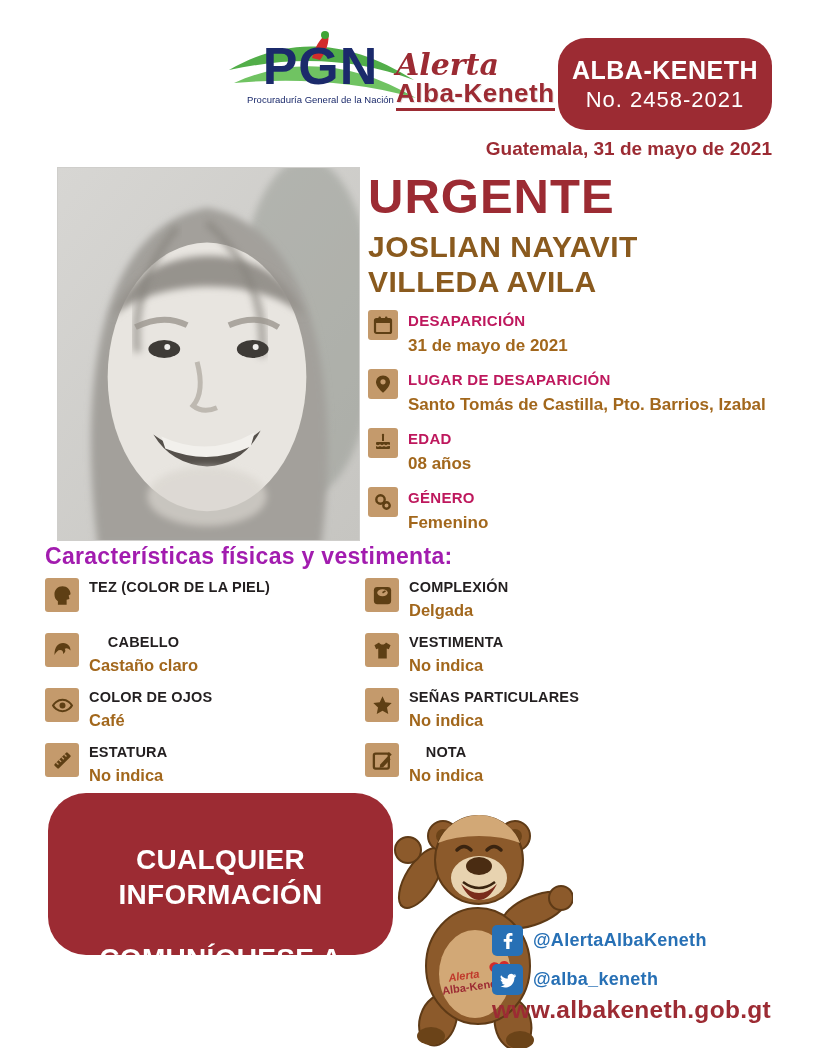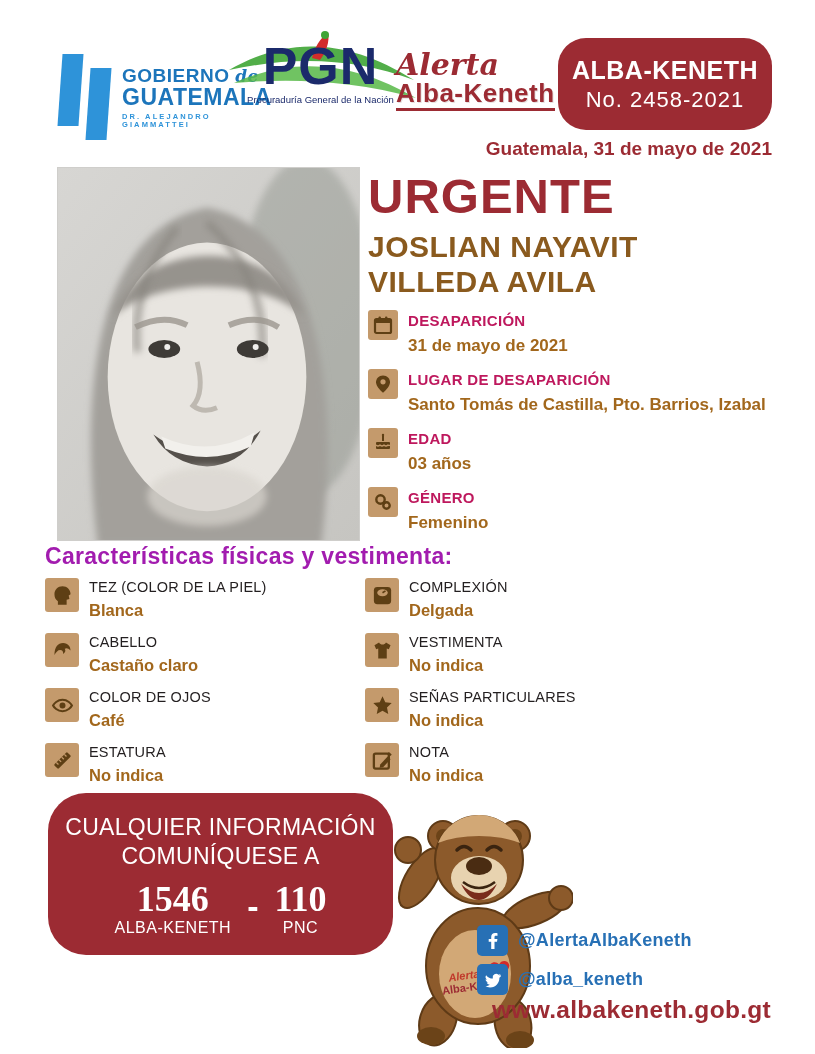--- a/index.html
+++ b/index.html
@@ -55,61 +55,50 @@
   .info-col{margin-left:10px;}
   .info-label{color:#be185d;font-weight:bold;font-size:15px;letter-spacing:.3px;padding-top:2px;}
   .info-value{color:#a2671c;font-weight:bold;font-size:17px;margin-top:7px;}
 
   
   .char-heading{left:45px;top:543px;color:#a21caf;font-weight:bold;font-size:23px;letter-spacing:.3px;}
   .char-grid{left:45px;top:578px;width:735px;display:grid;grid-template-columns:318px 1fr;column-gap:2px;row-gap:0;}
   .char-item{display:flex;align-items:flex-start;height:55px;}
   .char-item .sq-icon{width:34px;height:34px;}
   .char-item .sq-icon svg{width:23px;height:23px;}
-  .char-label{color:#231f20;font-weight:normal;font-size:14.5px;letter-spacing:.2px;padding-top:1px;}
+  .char-label{color:#231f20;font-weight:bold;font-size:14.5px;letter-spacing:.2px;padding-top:1px;text-align:center;}
   .char-value{color:#a2671c;font-weight:bold;font-size:16.5px;margin-top:6px;}
 
   
   .contact-box{left:48px;top:793px;width:345px;height:162px;background:#9c2b33;border-radius:38px;
     color:#fff;text-align:center;box-sizing:border-box;padding-top:20px;}
-  .contact-l{font-weight:normal;font-size:23px;line-height:1.25;letter-spacing:.3px;}
+  .contact-l{font-weight:bold;font-size:28px;line-height:1.25;letter-spacing:.3px;margin-top:29px;}
   .phones{display:flex;justify-content:center;align-items:flex-start;margin-top:10px;}
   .phone .num{font-weight:bold;font-size:36px;line-height:1;font-family:Liberation Serif, serif;}
   .phone .lbl{font-size:16px;margin-top:2px;letter-spacing:.5px;}
   .phone-sep{font-weight:bold;font-size:34px;line-height:1;margin:8px 16px 0;}
 
   
   .bear{left:383px;top:798px;width:190px;height:250px;}
   .bear svg{width:100%;height:100%;}
 
   
   .hashtag{left:45px;top:982px;color:#1d2a56;font-weight:bold;font-size:31px;letter-spacing:.5px;}
-  .social{left:477px;top:925px;}
+  .social{left:492px;top:925px;}
   .social-row{display:flex;align-items:center;margin-bottom:8px;cursor:pointer;}
   .social-icon{flex:none;width:31px;height:31px;border-radius:5px;background:#2770b5;display:flex;align-items:center;justify-content:center;}
   .social-icon svg{width:20px;height:20px;}
   .social-handle{color:#2770b5;font-weight:bold;font-size:18px;margin-left:10px;letter-spacing:.3px;}
   .website{left:492px;top:996px;color:#9c2b33;font-weight:bold;font-size:24.5px;letter-spacing:.3px;cursor:pointer;}
 </style>
 </head>
 <body>
 
 <div id="poster">
 
-  <div class="abs gob-logo">
-    <div class="gob-bars">
-      <div class="gob-bar b1"></div>
-        <div class="gob-bar b2"></div>
-    </div>
-    <div class="gob-text">
-      <div class="gob-l1"><span>GOBIERNO</span> <span class="gob-de">de</span></div>
-      <div class="gob-l2">GUATEMALA</div>
-      <div class="gob-sub">DR. ALEJANDRO GIAMMATTEI</div>
-    </div>
-  </div>
 
   <div class="abs pgn-logo">
     <svg class="pgn-swoosh" viewBox="0 0 195 90">
       <path d="M5 42 C 60 10, 120 8, 190 52 C 130 30, 70 28, 5 42 Z" fill="#3fa535" opacity=".9"></path>
       <path d="M10 55 C 70 28, 130 34, 192 70 C 128 52, 66 50, 10 55 Z" fill="#57b847" opacity=".85"></path>
       <path d="M88 30 C 92 14, 100 8, 104 4 C 106 14, 102 24, 96 32 Z" fill="#d22b2b"></path>
       <circle cx="101" cy="7" r="4" fill="#3fa535"></circle>
     </svg>
     <div class="pgn-acronym">PGN</div>
     <div class="pgn-sub">Procuraduría General de la Nación</div>
@@ -198,21 +187,21 @@
       <div class="sq-icon">
         <svg viewBox="0 0 20 20">
             <rect x="3" y="9" width="14" height="7" rx="1" fill="#5e3f14"></rect>
             <rect x="9" y="3" width="2" height="5" fill="#5e3f14"></rect>
             <circle cx="10" cy="2" r="1.2" fill="#5e3f14"></circle>
             <path d="M3 12 q 2 2 4 0 q 2 2 4 0 q 2 2 4 0 q 1 1 2 0" stroke="#c49a6c" stroke-width="1.2" fill="none"></path>
           </svg>
       </div>
       <div class="info-col">
         <div class="info-label">EDAD</div>
-        <div class="info-value">03 años</div>
+        <div class="info-value">08 años</div>
       </div>
     </div>
 
     <div class="info-row">
       <div class="sq-icon">
         <svg viewBox="0 0 20 20">
             <circle cx="7.5" cy="7.5" r="4.2" fill="none" stroke="#5e3f14" stroke-width="2.4"></circle>
             <circle cx="13.5" cy="13.5" r="3.2" fill="none" stroke="#5e3f14" stroke-width="2.4"></circle>
             <line x1="10.4" y1="10.4" x2="12" y2="12" stroke="#5e3f14" stroke-width="2.2"></line>
           </svg>
@@ -230,21 +219,20 @@
   <div class="abs char-grid">
 
     <div class="char-item">
       <div class="sq-icon">
         <svg viewBox="0 0 20 20">
             <path d="M6 18 v-3 C 3.8 13.6 3 11.6 3 9 C 3 4.8 6 2 10 2 c 4 0 7 2.8 7 7 l -1.6 1 l .6 3 l -2.4 .6 V 18 Z" fill="#5e3f14"></path>
           </svg>
       </div>
       <div class="info-col">
         <div class="char-label">TEZ (COLOR DE LA PIEL)</div>
-        <div class="char-value">Blanca</div>
       </div>
     </div>
     <div class="char-item">
       <div class="sq-icon">
         <svg viewBox="0 0 20 20">
             <rect x="2.5" y="2.5" width="15" height="15" rx="3" fill="#5e3f14"></rect>
             <ellipse cx="10" cy="7.6" rx="4.6" ry="3.1" fill="#c49a6c"></ellipse>
             <line x1="10" y1="7.6" x2="12.6" y2="6" stroke="#5e3f14" stroke-width="1.4"></line>
           </svg>
       </div>

